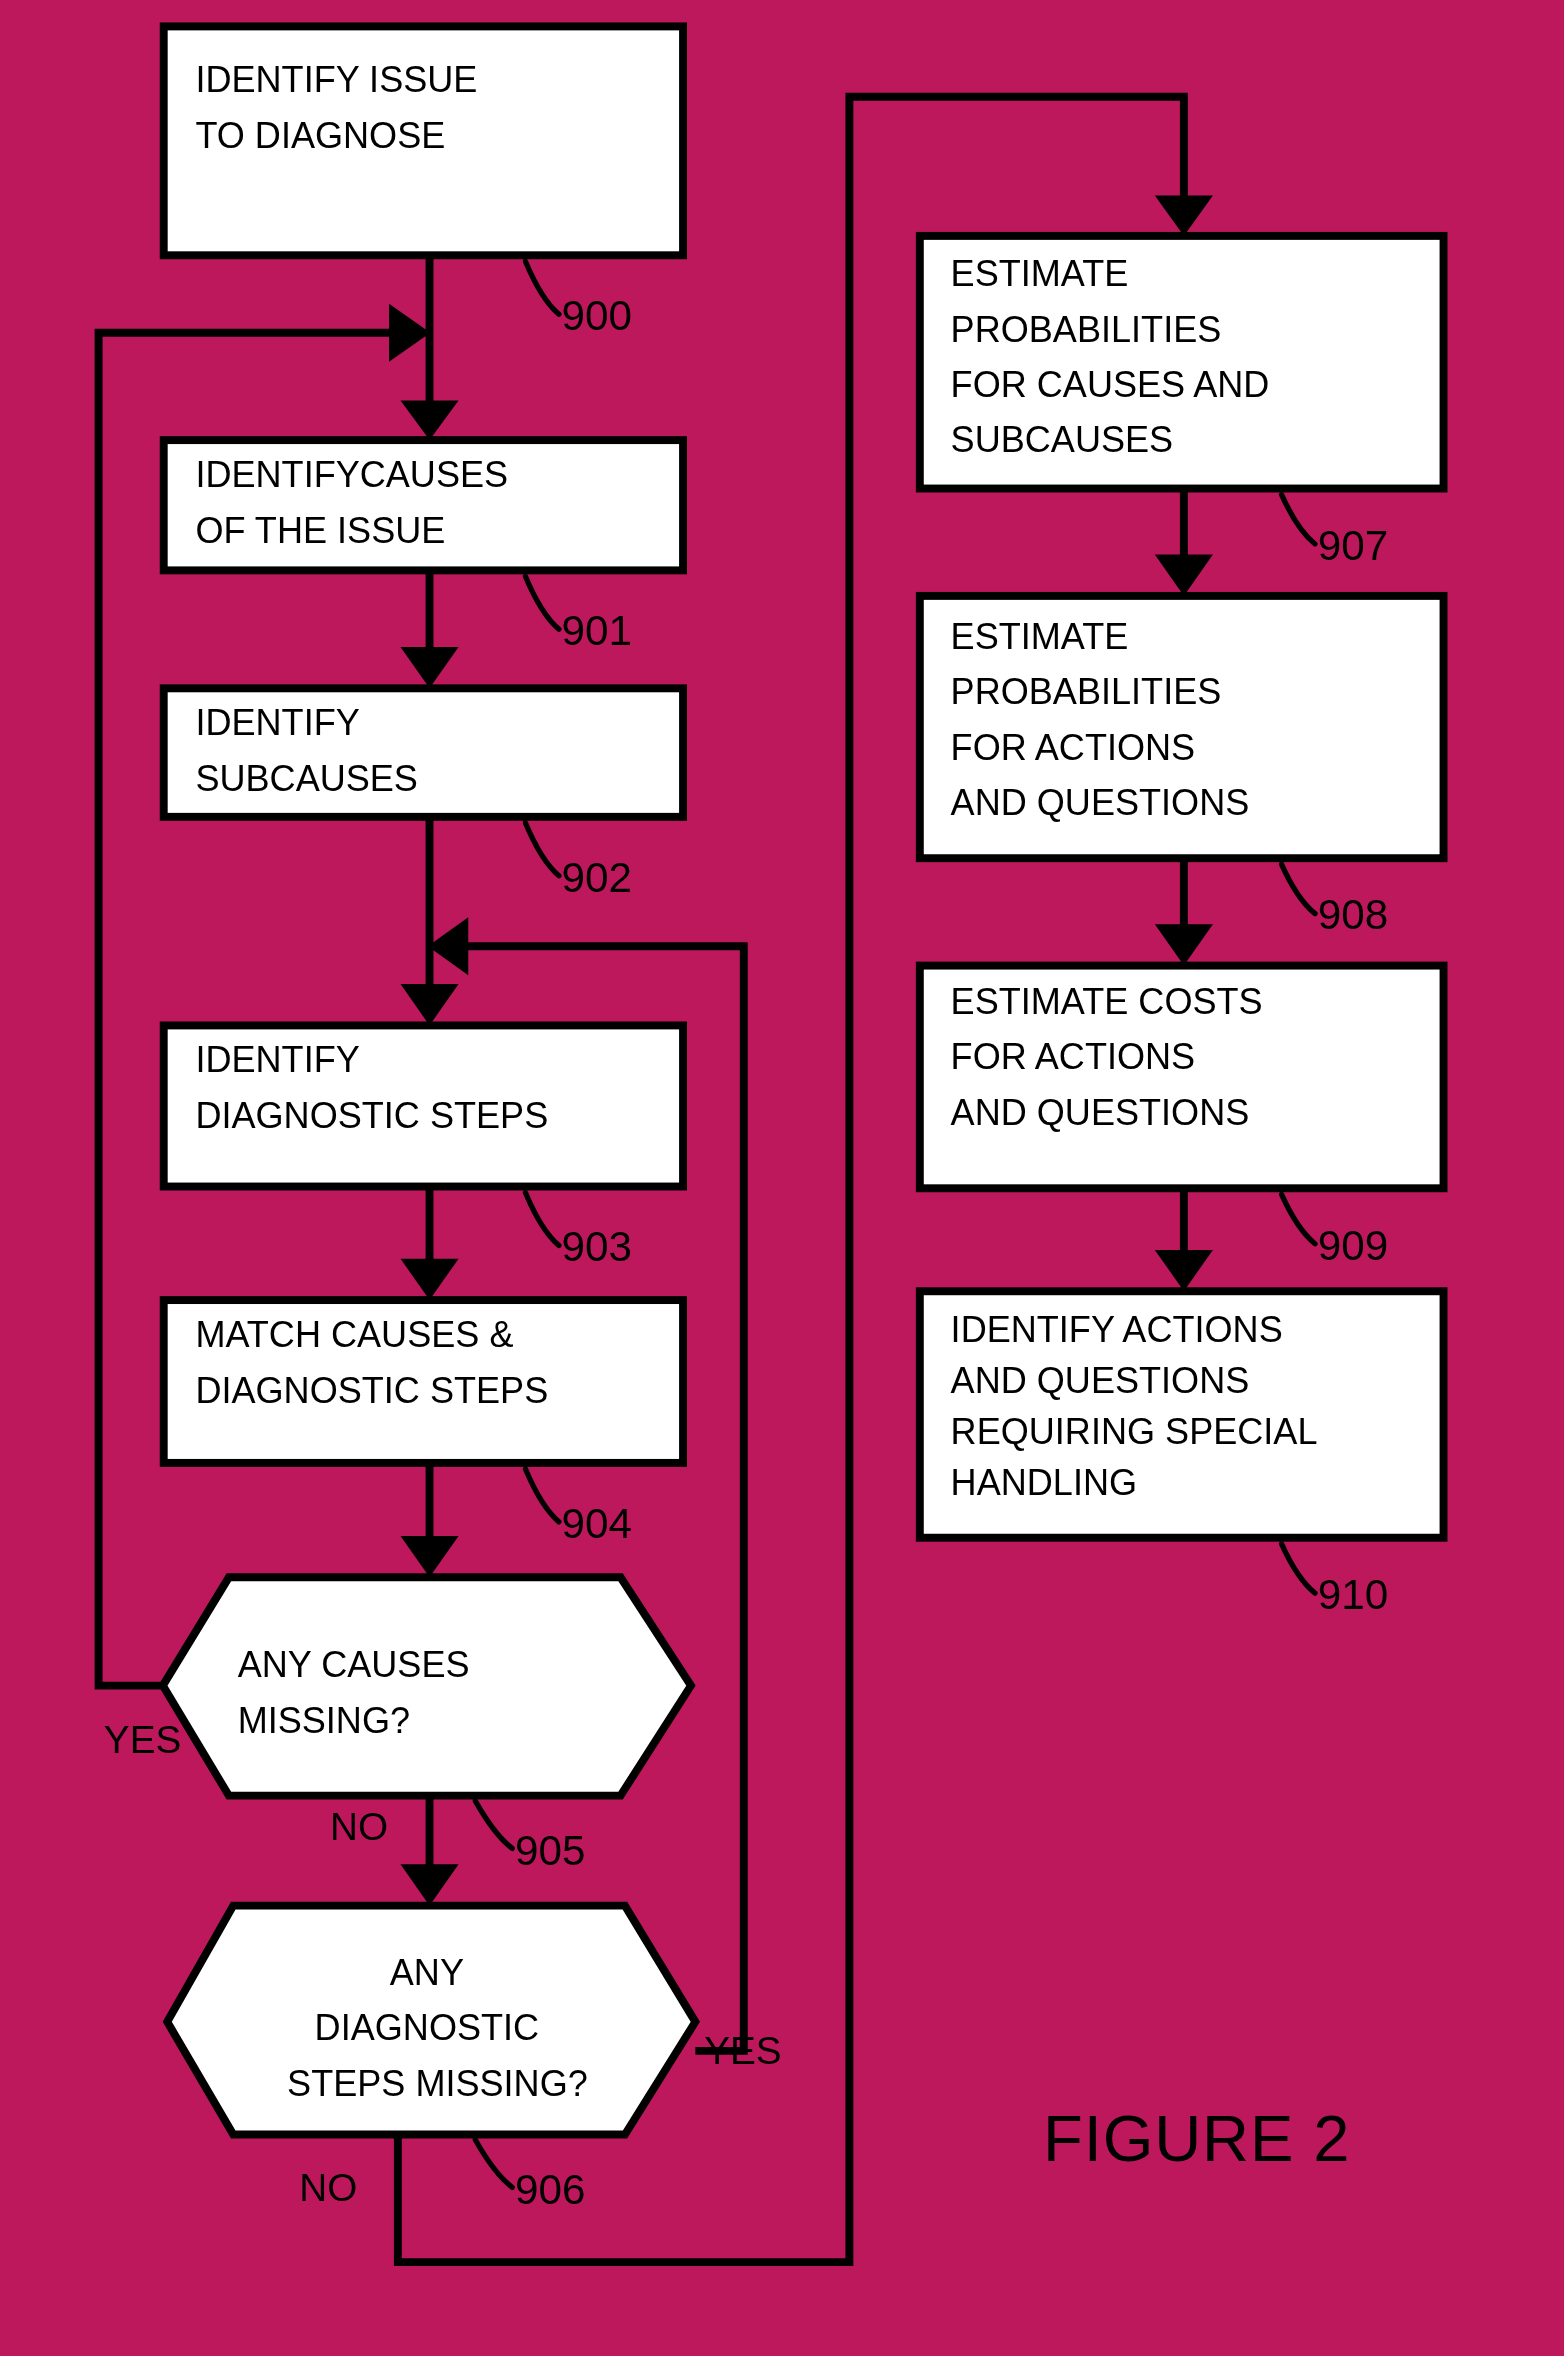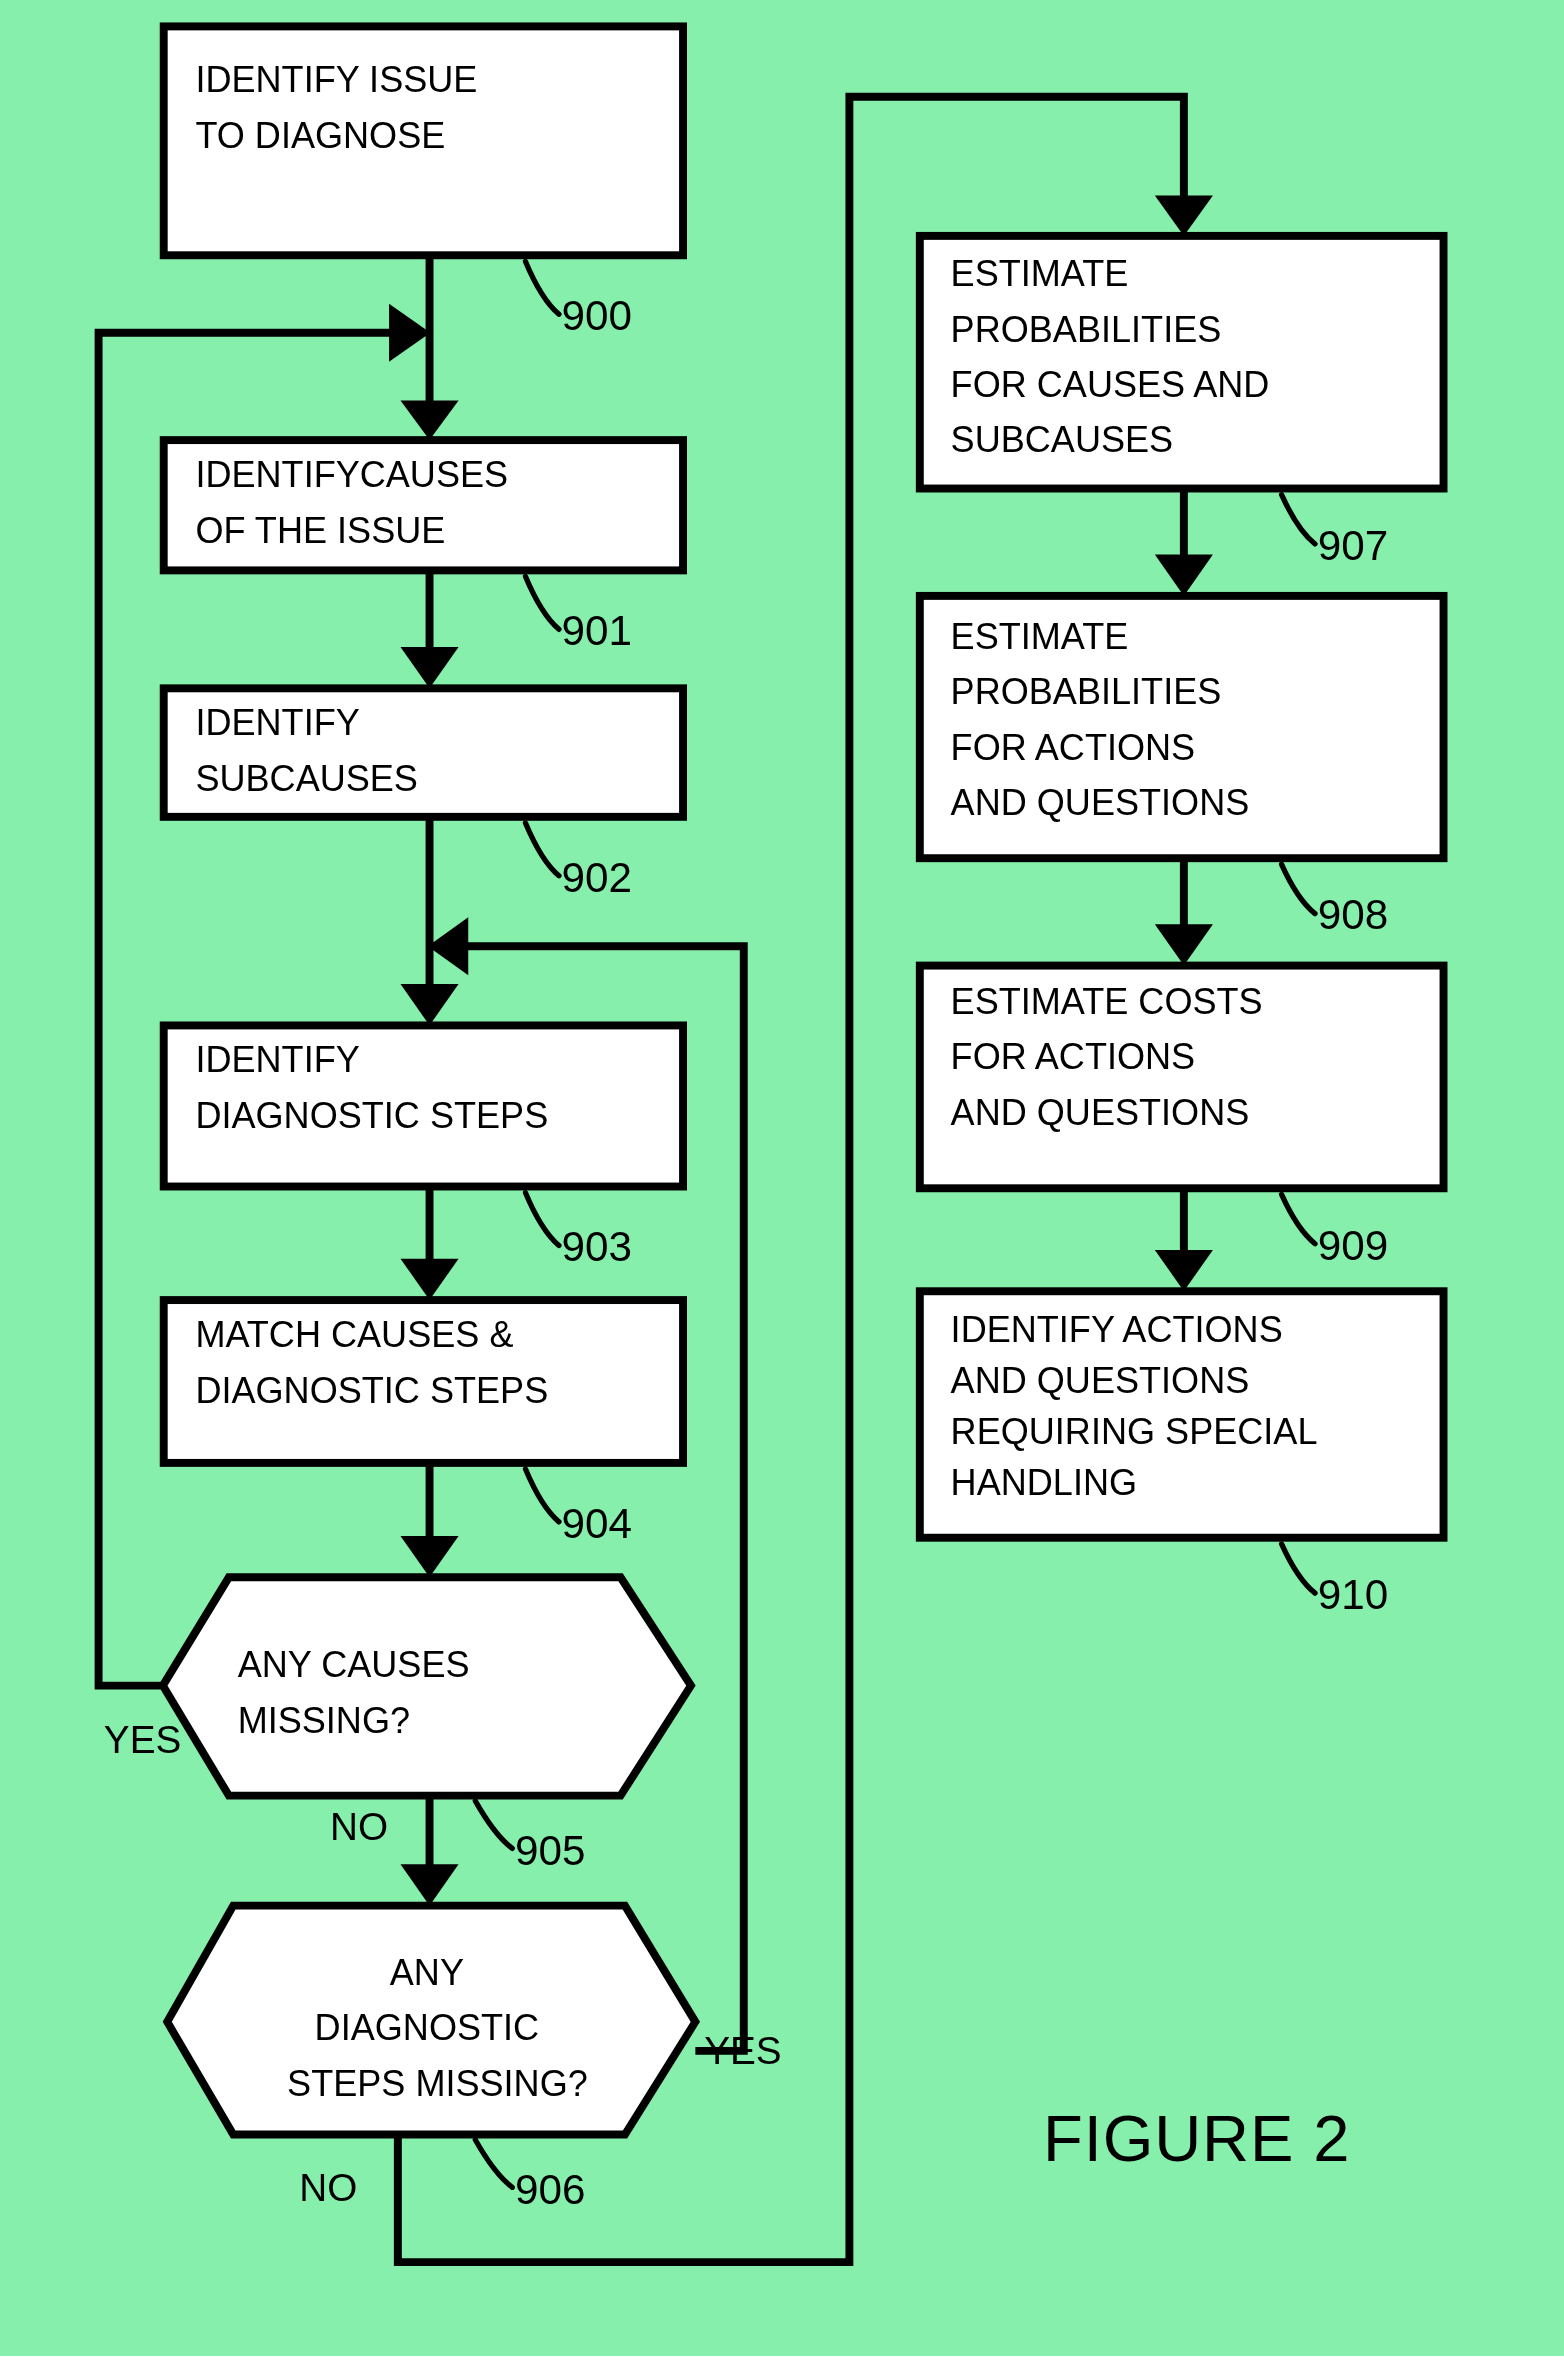--- a/index.html
+++ b/index.html
@@ -5,21 +5,21 @@
 <style>
   html, body {
     margin: 0;
     padding: 0;
     background: #ffffff;
   }
   #page {
     position: relative;
     width: 1565px;
     height: 2356px;
-    background: #86efac;
+    background: #be185d;
     overflow: hidden;
     font-family: "Liberation Sans", sans-serif;
   }
   #figure-svg {
     position: absolute;
     left: 0;
     top: 0;
     width: 1565px;
     height: 2366px;
     display: block;

